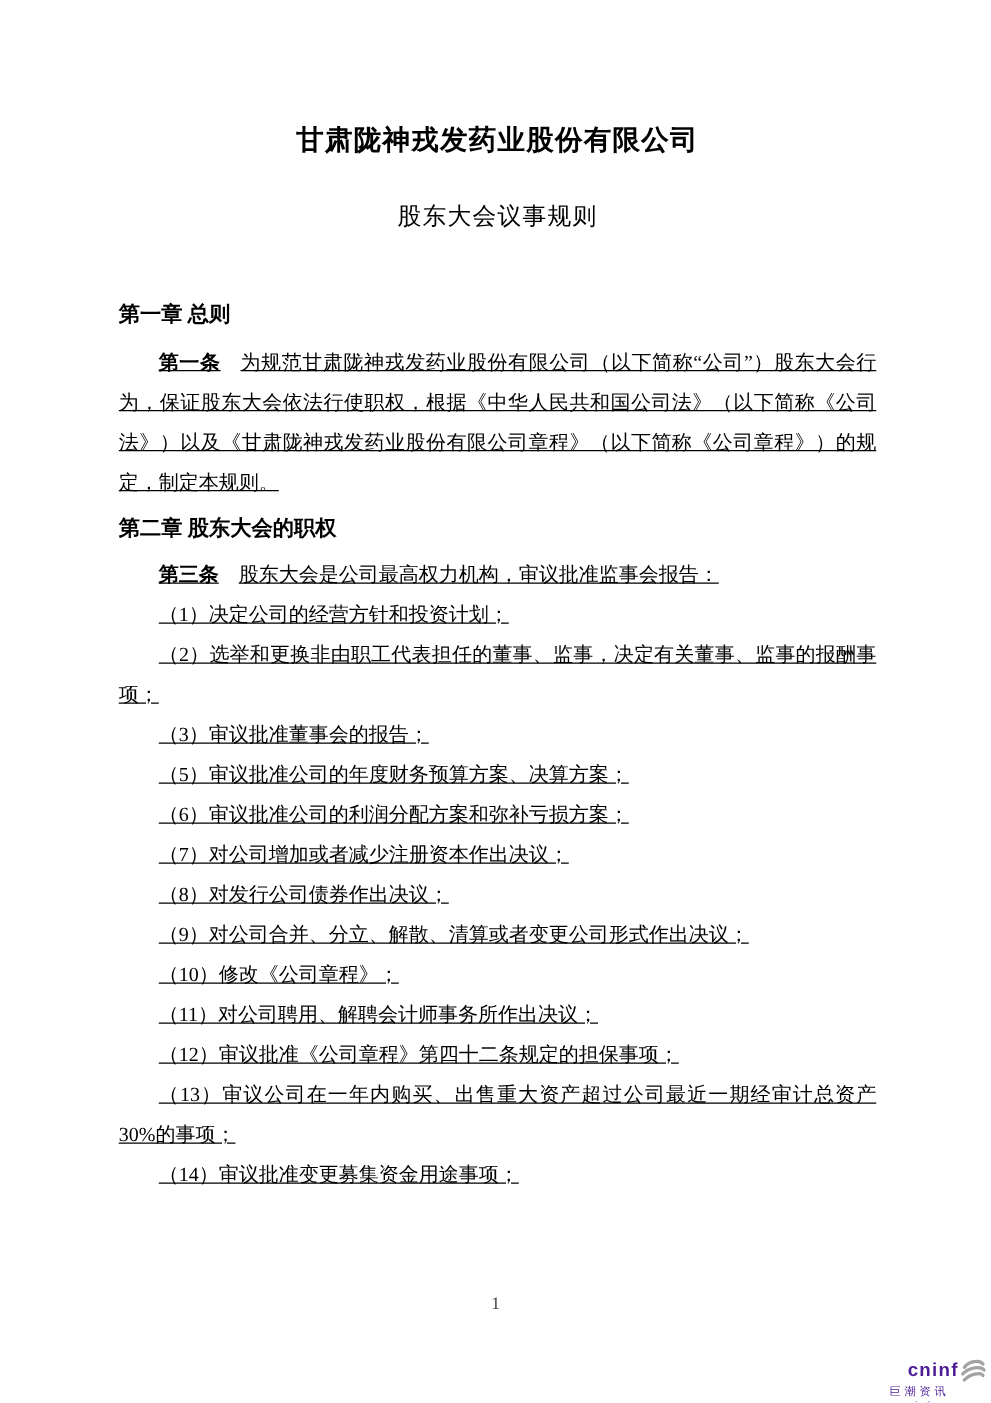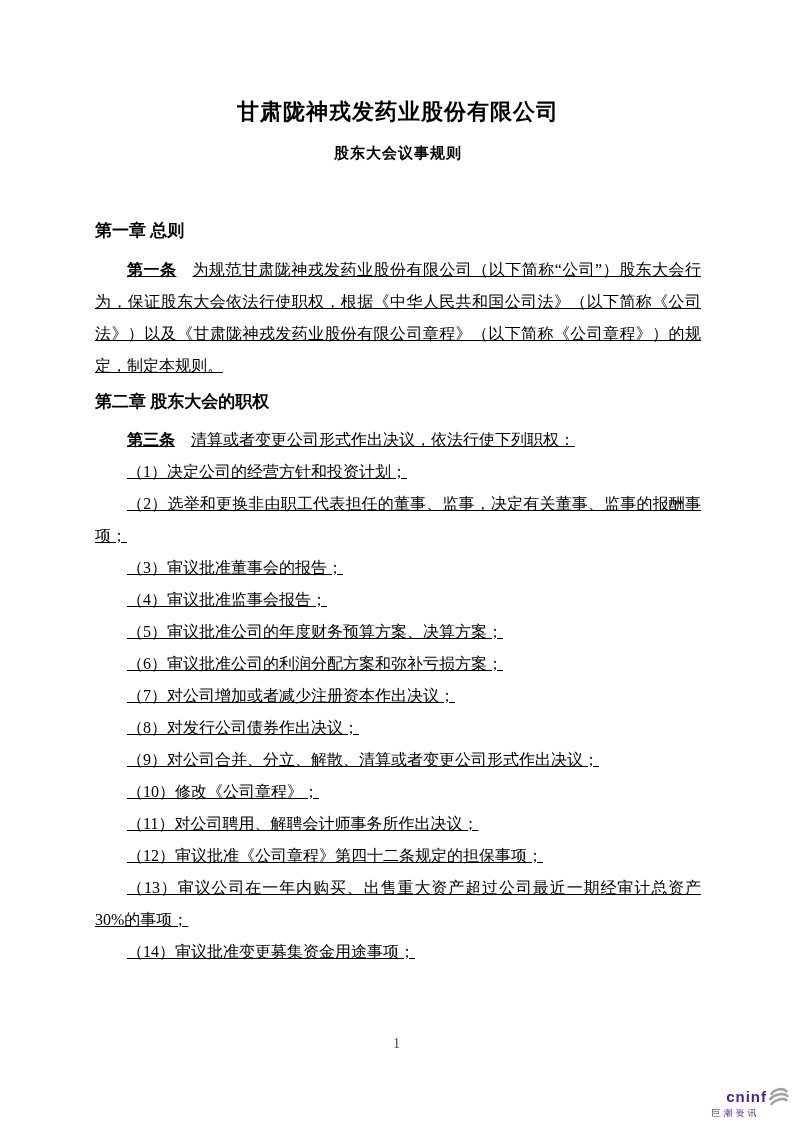--- a/index.html
+++ b/index.html
@@ -24,24 +24,24 @@
   }
   .doc-title {
     padding-top: 100px;
     text-align: center;
     font-size: 22px;
     font-weight: bold;
     line-height: 24px;
     letter-spacing: 1px;
   }
   .doc-subtitle {
-    margin-top: 17px;
+    margin-top: 38px;
     text-align: center;
-    font-size: 15px;
-    font-weight: bold;
+    font-size: 19px;
+    font-weight: normal;
     line-height: 24px;
     letter-spacing: 1px;
   }
   .chapter-heading {
     text-align: left;
     font-size: 17px;
     font-weight: bold;
     line-height: 20px;
   }
   .chapter-1 { margin-top: 56px; margin-bottom: 13px; }
@@ -109,26 +109,25 @@
     <div class="doc-title">甘肃陇神戎发药业股份有限公司</div>
     <div class="doc-subtitle">股东大会议事规则</div>
 
     <div class="chapter-heading chapter-1">第一章 总则</div>
 
     <p class="para"><span class="art-label">第一条</span><span>为规范甘肃陇神戎发药业股份有限公司（以下简称“公司”）股东大会行为，保证股东大会依法行使职权，根据《中华人民共和国公司法》（以下简称《公司法》）以及《甘肃陇神戎发药业股份有限公司章程》（以下简称《公司章程》）的规定，制定本规则。</span></p>
 
 
     <div class="chapter-heading chapter-2">第二章 股东大会的职权</div>
 
-    <p class="para"><span class="art-label">第三条</span><span>清算或者变更公司形式作出决议，依法行使下列职权：</span></p>
+    <p class="para"><span class="art-label">第三条</span><span>股东大会是公司最高权力机构，审议批准监事会报告：</span></p>
 
     <p class="item">（1）决定公司的经营方针和投资计划；</p>
     <p class="item">（2）选举和更换非由职工代表担任的董事、监事，决定有关董事、监事的报酬事项；</p>
     <p class="item">（3）审议批准董事会的报告；</p>
-    <p class="item">（4）审议批准监事会报告；</p>
     <p class="item">（5）审议批准公司的年度财务预算方案、决算方案；</p>
     <p class="item">（6）审议批准公司的利润分配方案和弥补亏损方案；</p>
     <p class="item">（7）对公司增加或者减少注册资本作出决议；</p>
     <p class="item">（8）对发行公司债券作出决议；</p>
     <p class="item">（9）对公司合并、分立、解散、清算或者变更公司形式作出决议；</p>
     <p class="item">（10）修改《公司章程》；</p>
     <p class="item">（11）对公司聘用、解聘会计师事务所作出决议；</p>
     <p class="item">（12）审议批准《公司章程》第四十二条规定的担保事项；</p>
     <p class="item">（13）审议公司在一年内购买、出售重大资产超过公司最近一期经审计总资产 30%的事项；</p>
     <p class="item">（14）审议批准变更募集资金用途事项；</p>

